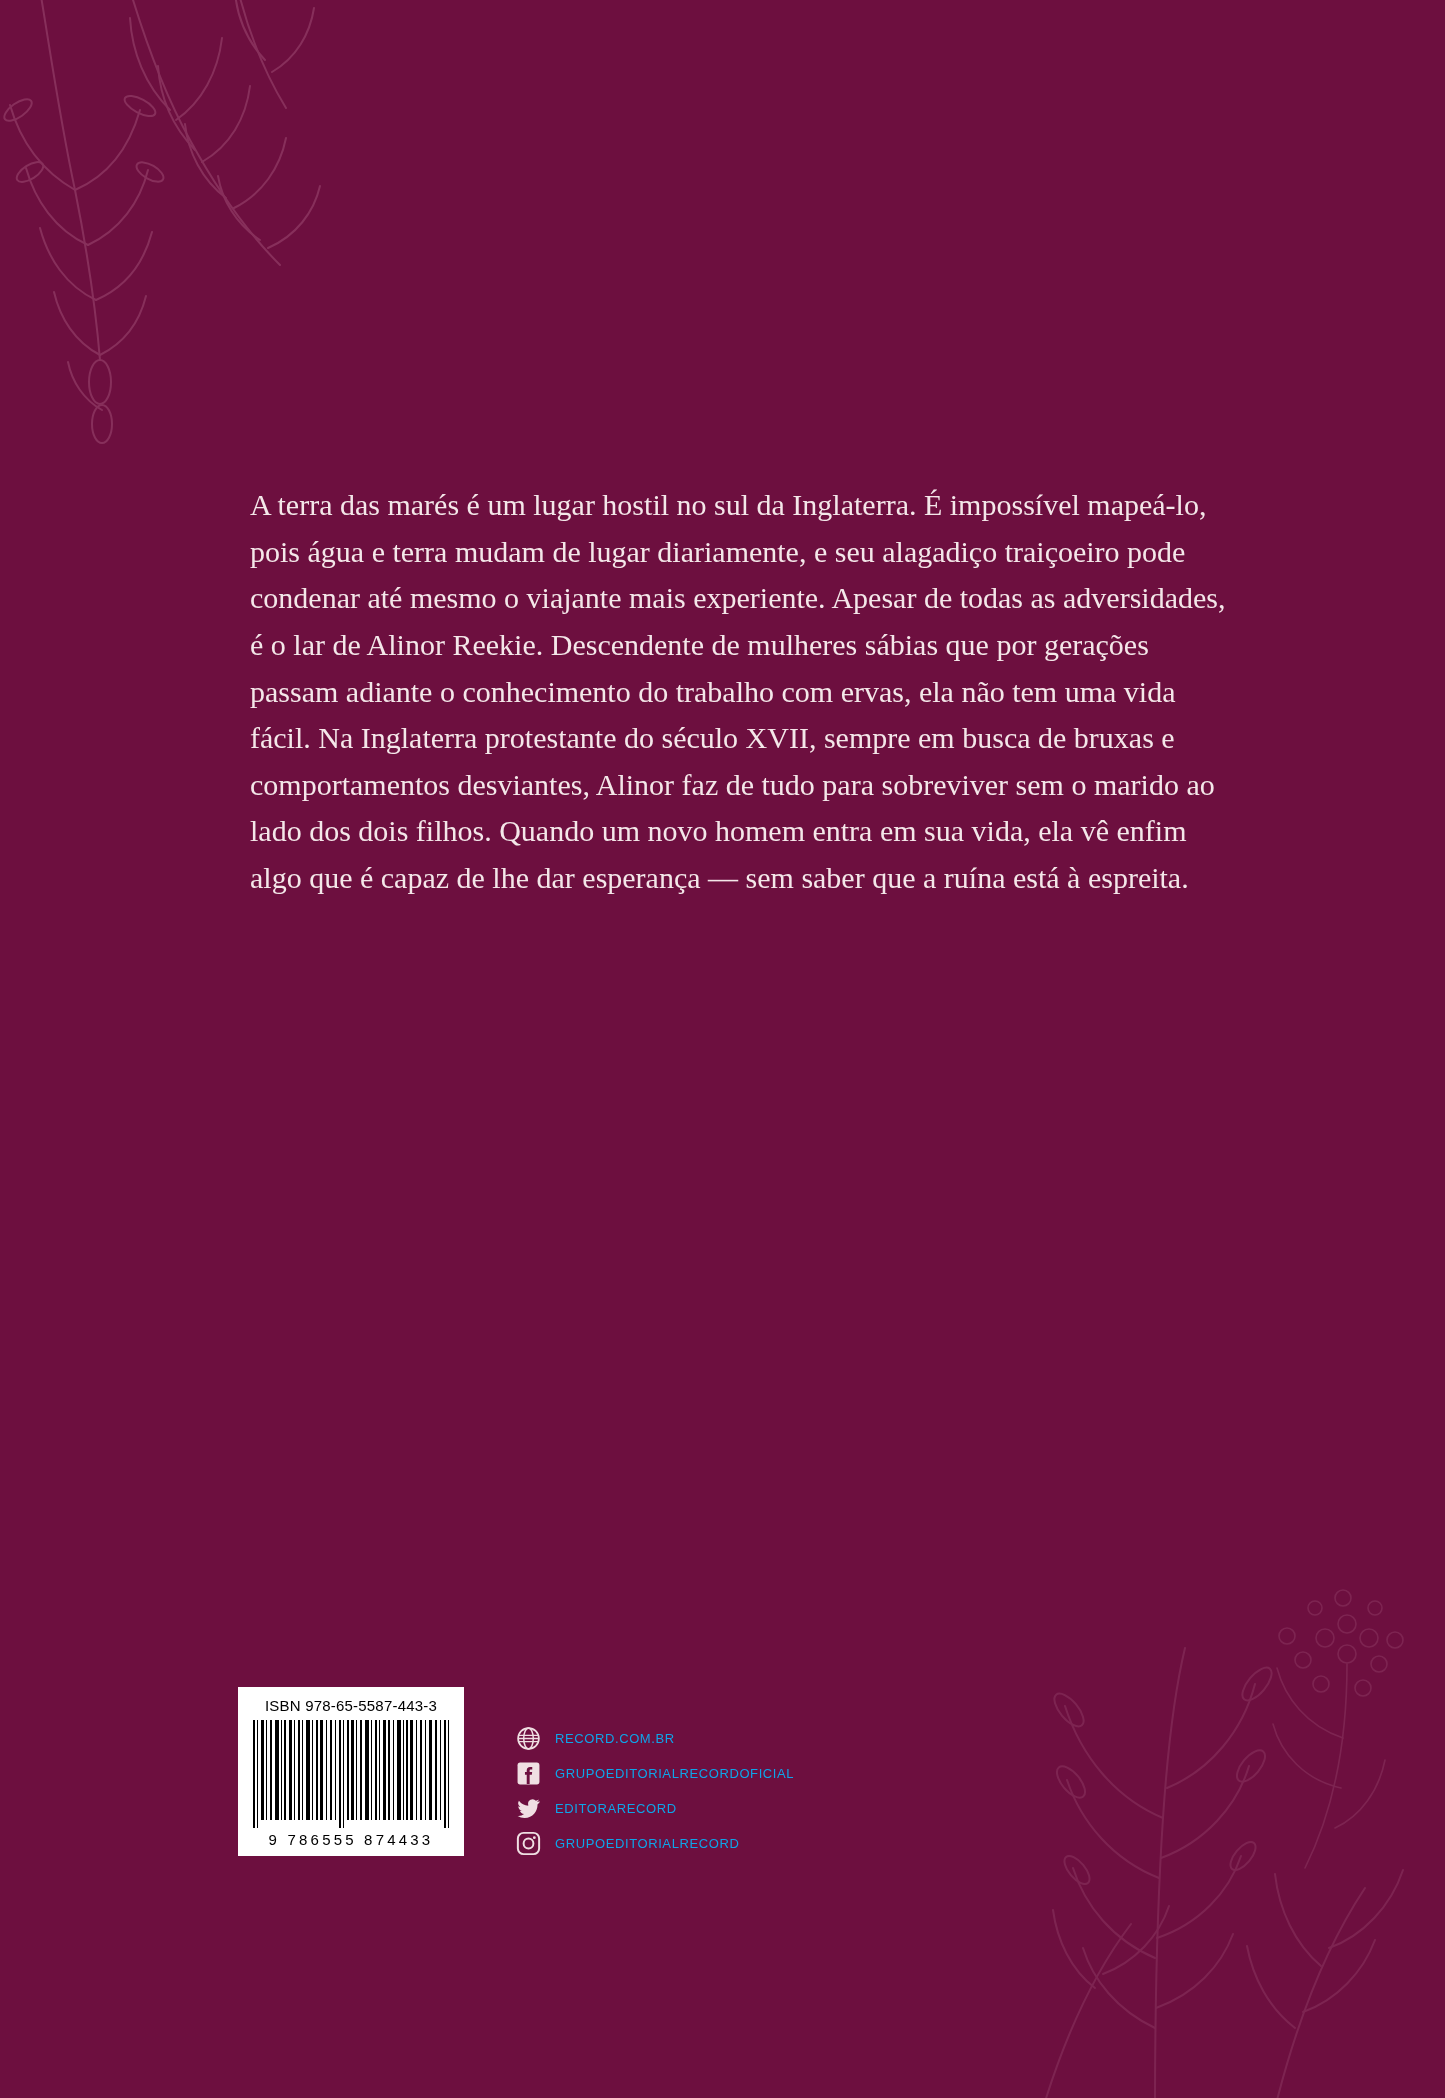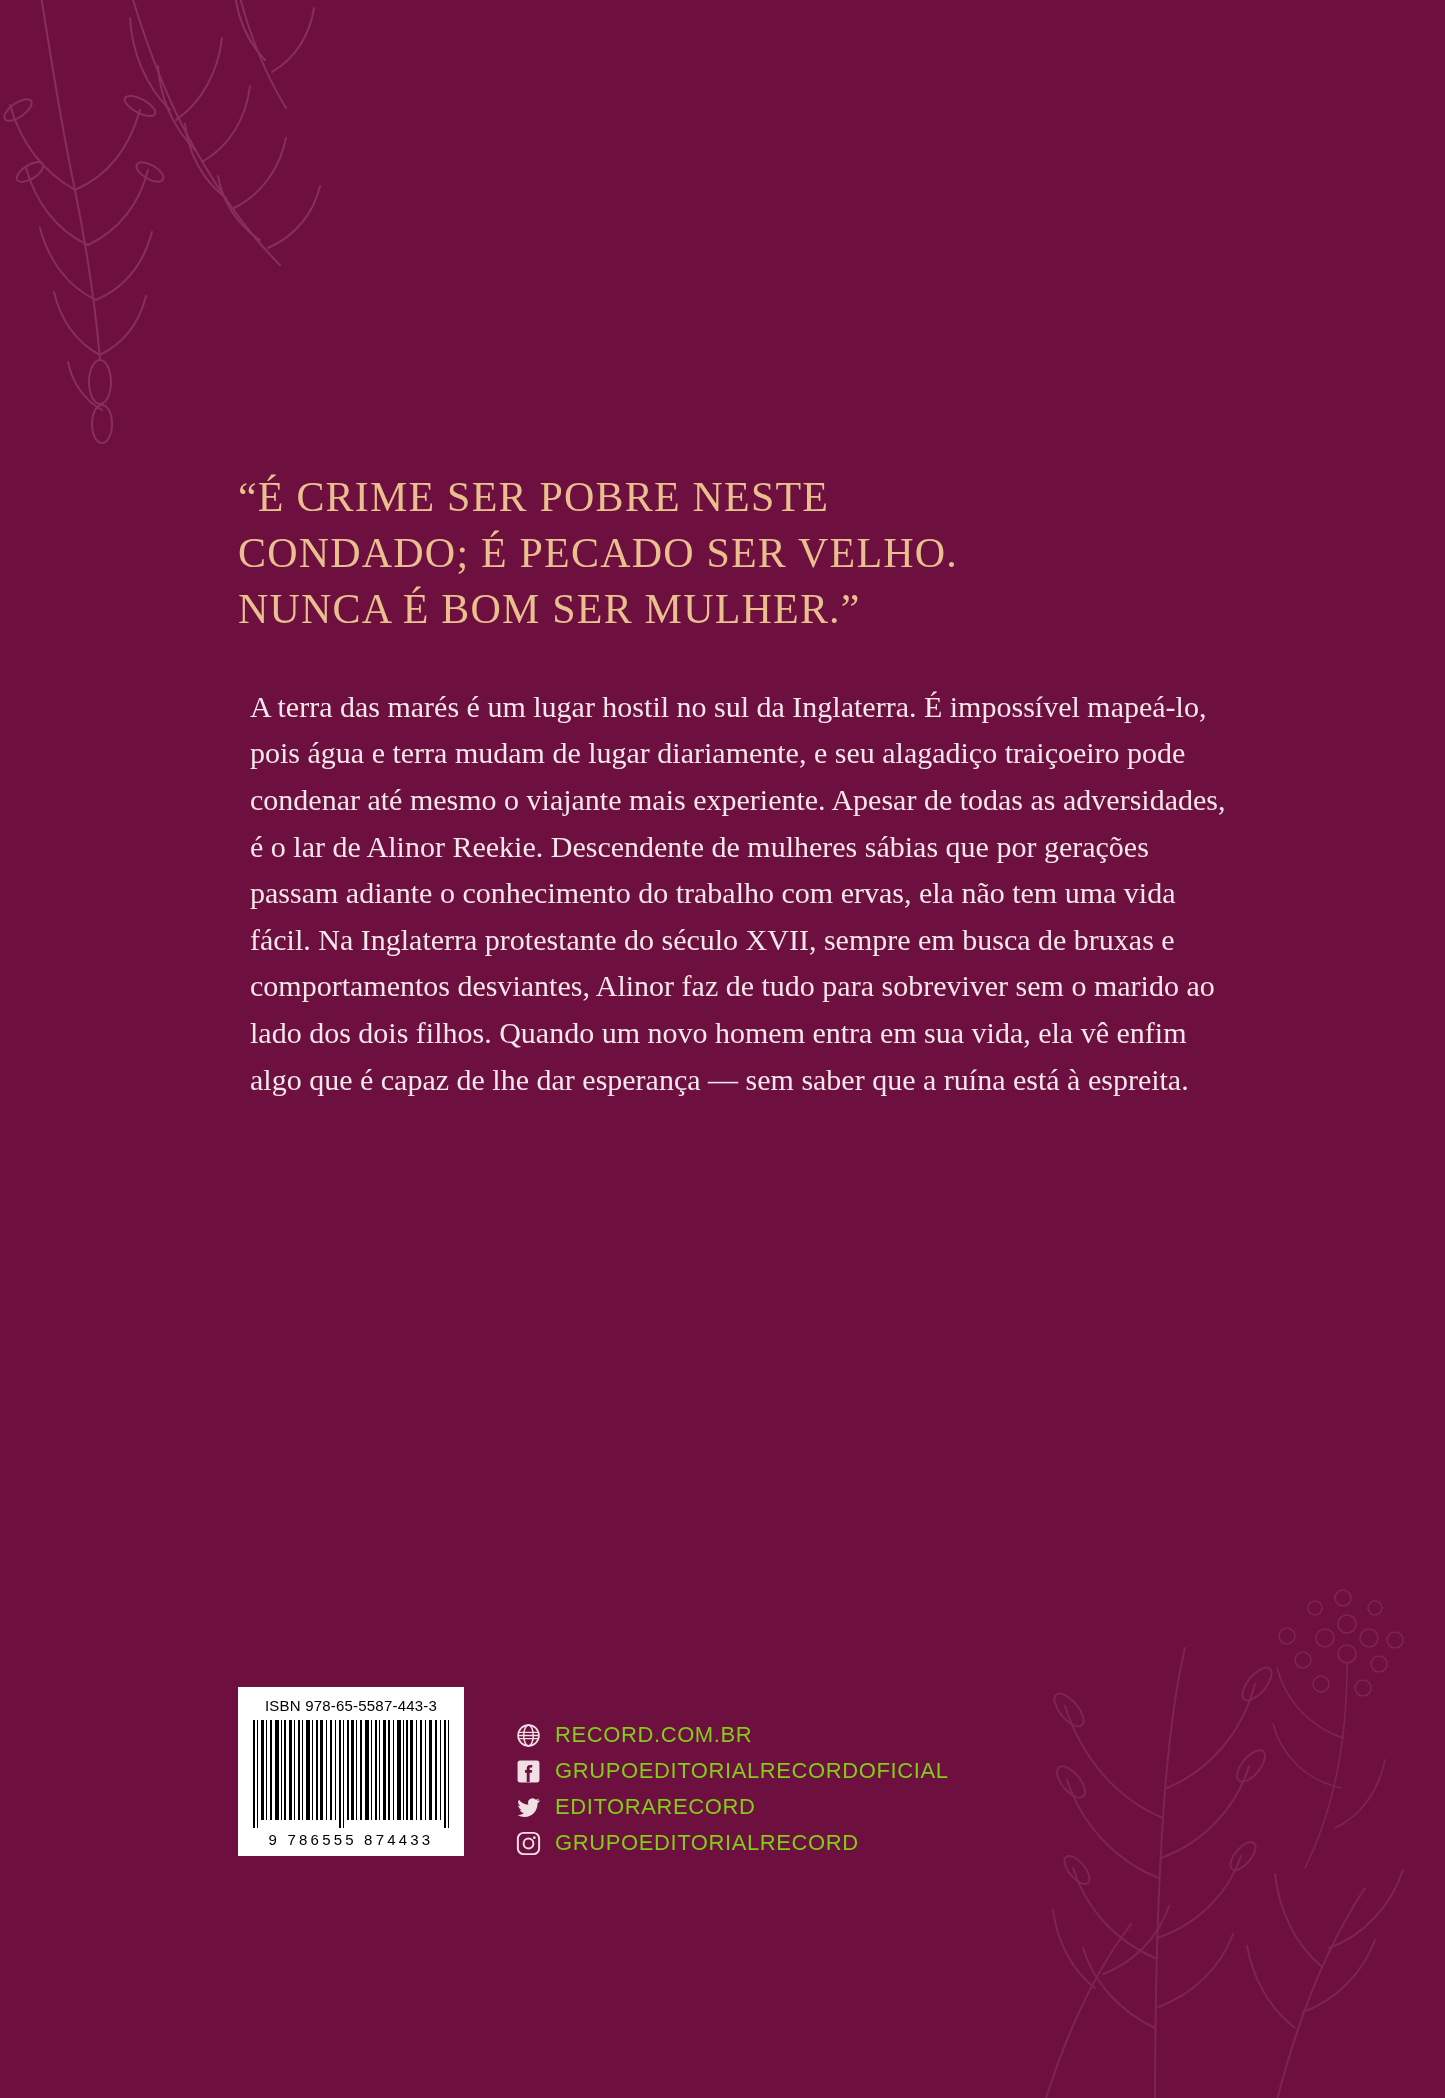--- a/index.html
+++ b/index.html
@@ -123,23 +123,23 @@
     align-items: center;
     gap: 14px;
   }
   .social-icon {
     width: 25px;
     height: 25px;
     flex: 0 0 25px;
     display: block;
   }
   .social-label {
-    color: #84cc16;
+    color: #0ea5e9;
     font-family: "Liberation Sans", sans-serif;
-    font-size: 22px;
+    font-size: 13px;
     letter-spacing: 0.6px;
   }
 </style>
 </head>
 <body>
 
 <div class="page">
 
   <svg class="deco deco-topleft" viewBox="0 0 470 520">
     <g fill="none" stroke="#9d4a72" stroke-width="2" stroke-linecap="round">
@@ -222,21 +222,20 @@
       <ellipse cx="214" cy="222" rx="9" ry="20" transform="rotate(-40 214 222)"></ellipse>
       <ellipse cx="402" cy="196" rx="9" ry="20" transform="rotate(40 402 196)"></ellipse>
       <ellipse cx="216" cy="294" rx="9" ry="19" transform="rotate(-40 216 294)"></ellipse>
       <ellipse cx="396" cy="278" rx="9" ry="19" transform="rotate(40 396 278)"></ellipse>
       <ellipse cx="222" cy="382" rx="8" ry="17" transform="rotate(-40 222 382)"></ellipse>
       <ellipse cx="388" cy="368" rx="8" ry="17" transform="rotate(40 388 368)"></ellipse>
     </g>
   </svg>
 
   <div class="content">
-    <h1 class="pullquote">“É CRIME SER POBRE NESTE CONDADO; É PECADO SER VELHO. NUNCA É BOM SER MULHER.”</h1>
     <p class="blurb">A terra das marés é um lugar hostil no sul da Inglaterra. É impossível mapeá-lo, pois água e terra mudam de lugar diariamente, e seu alagadiço traiçoeiro pode condenar até mesmo o viajante mais experiente. Apesar de todas as adversidades, é o lar de Alinor Reekie. Descendente de mulheres sábias que por gerações passam adiante o conhecimento do trabalho com ervas, ela não tem uma vida fácil. Na Inglaterra protestante do século XVII, sempre em busca de bruxas e comportamentos desviantes, Alinor faz de tudo para sobreviver sem o marido ao lado dos dois filhos. Quando um novo homem entra em sua vida, ela vê enfim algo que é capaz de lhe dar esperança — sem saber que a ruína está à espreita.</p>
   </div>
 
   <div class="footer">
 
     <div class="barcode-box">
       <div class="isbn-text">ISBN 978-65-5587-443-3</div>
       <svg class="barcode-bars" viewBox="0 0 200 108" preserveAspectRatio="none">
         <g fill="#000">
           <rect x="2" y="0" width="2" height="108"></rect>

